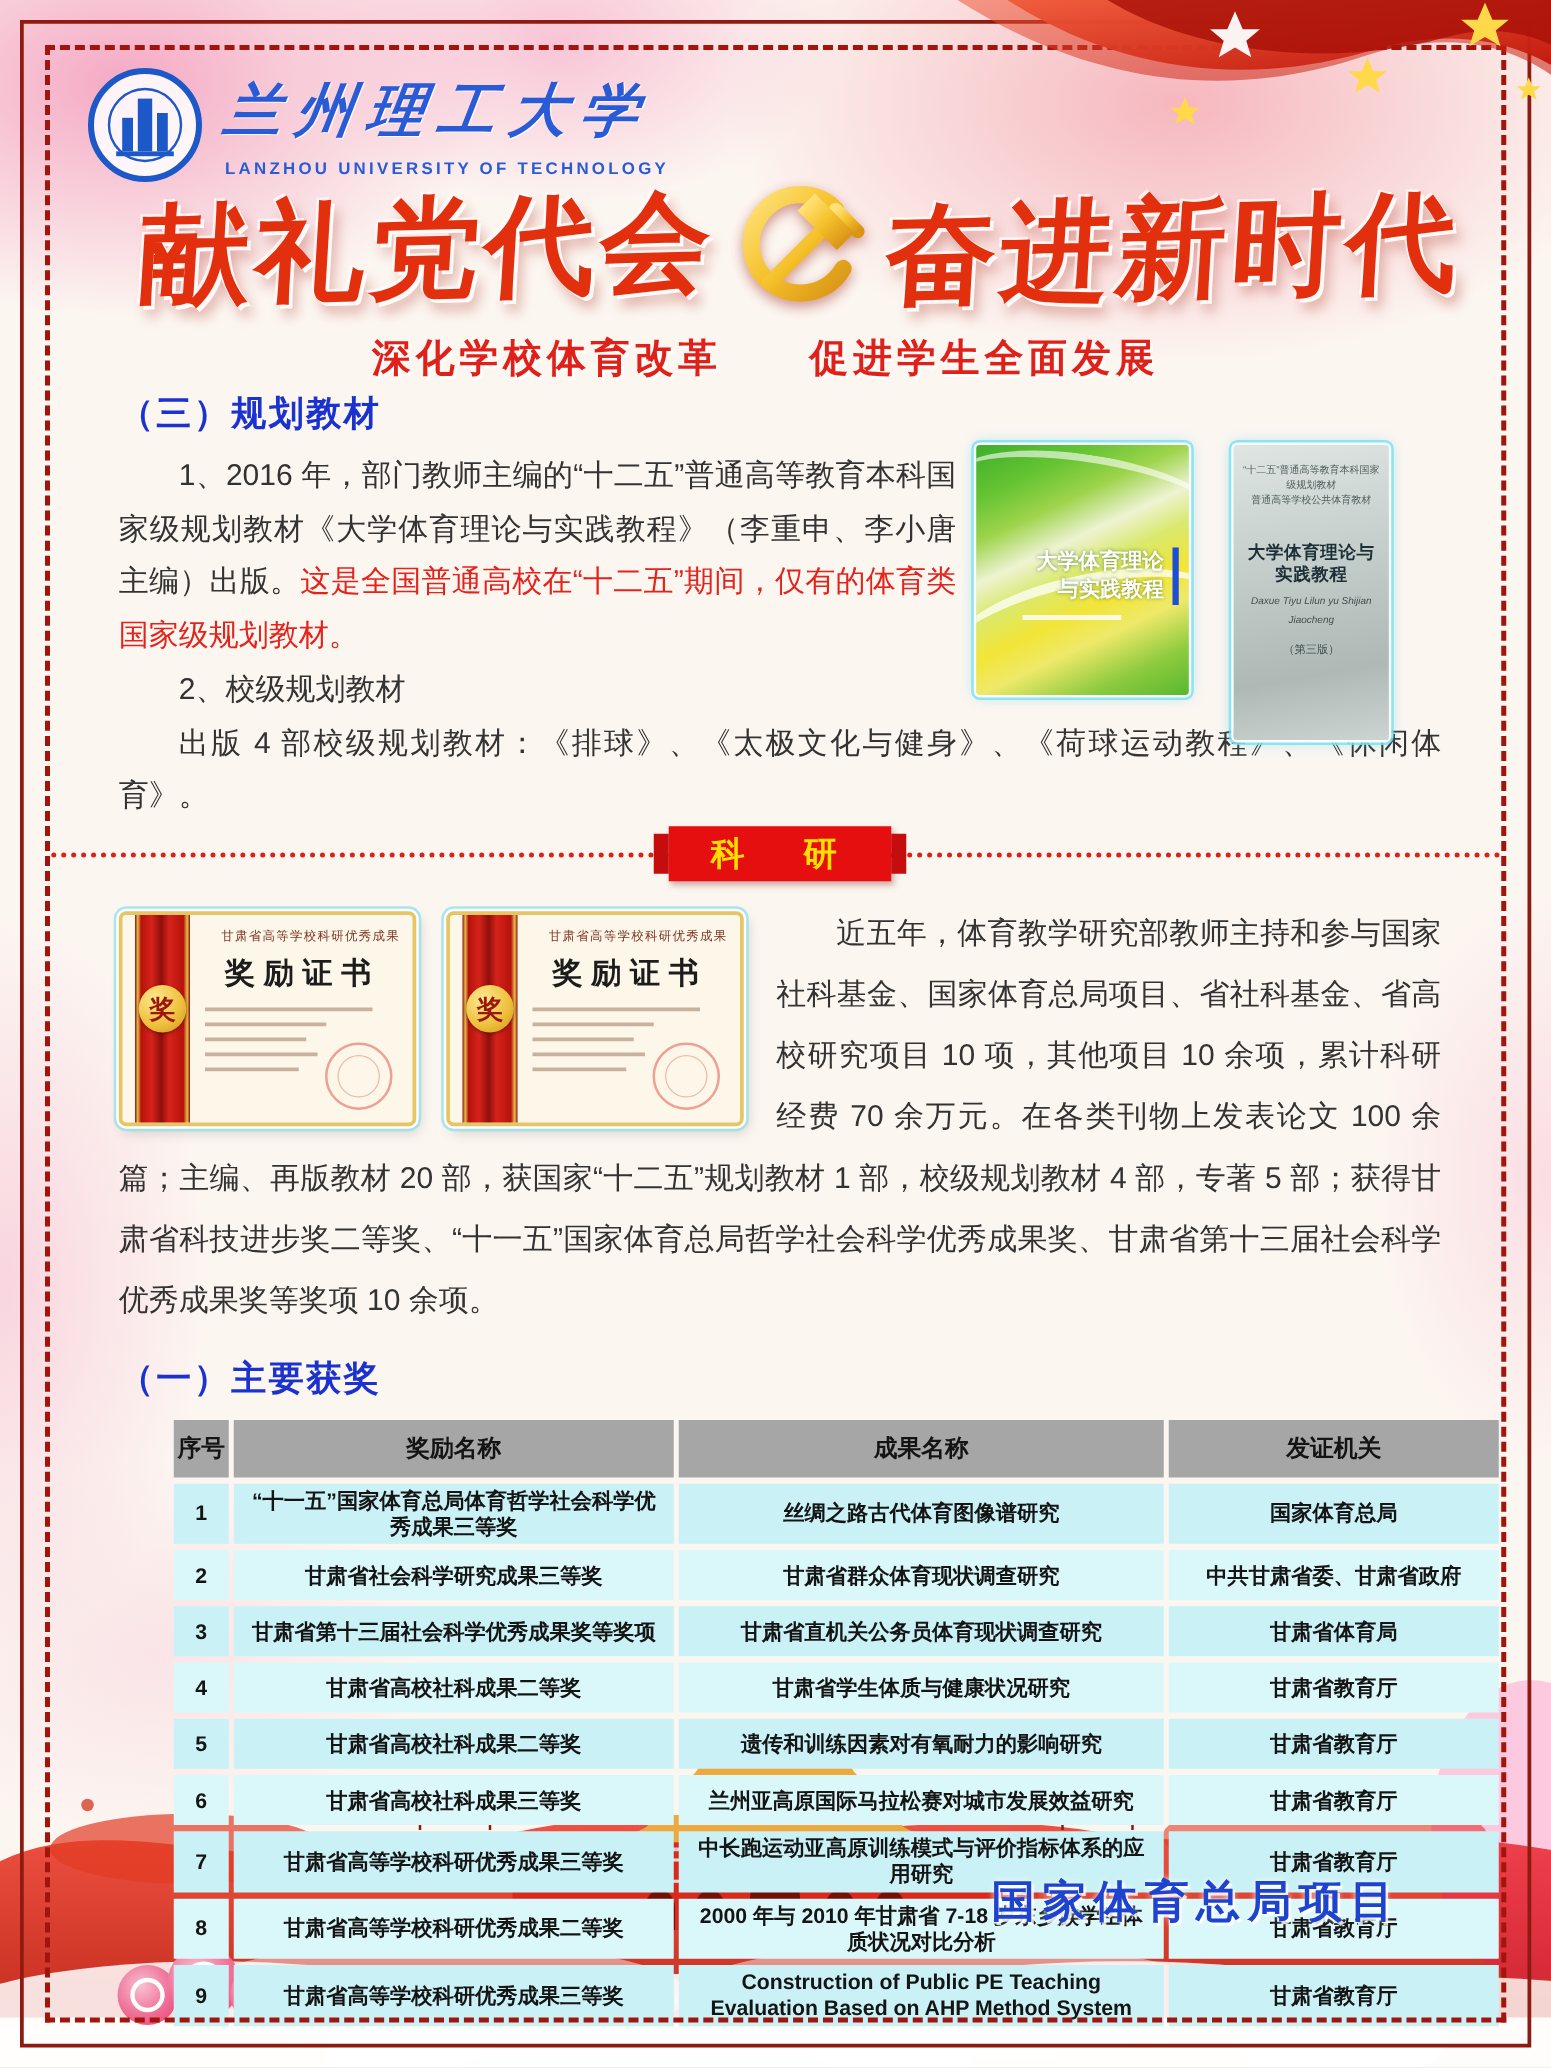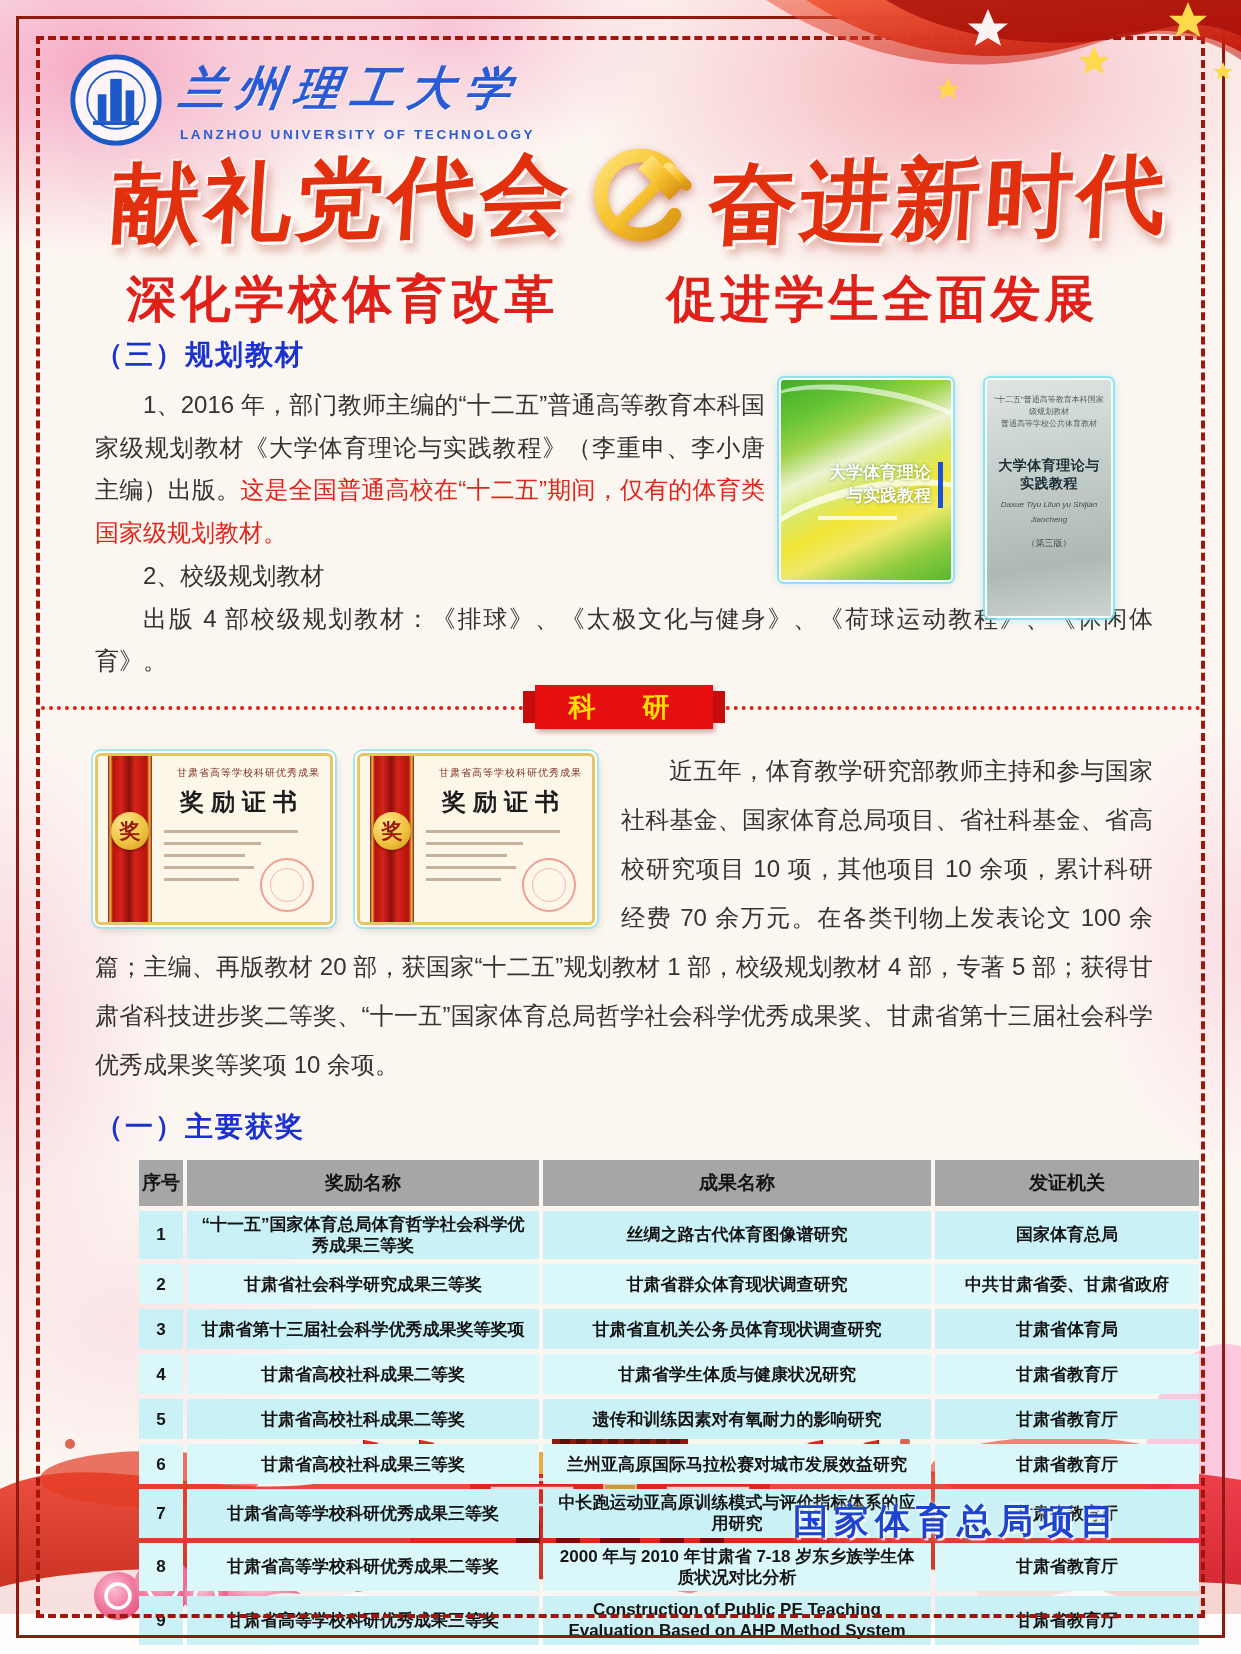--- a/index.html
+++ b/index.html
@@ -25,24 +25,24 @@
   .uni-cn{font-size:46px;font-weight:bold;font-style:italic;color:#2a5bd7;letter-spacing:11px;
     transform:skewX(-8deg);text-shadow:1px 1px 0 rgba(255,255,255,.8);}
   .uni-en{font-size:13.5px;font-weight:bold;color:#2a5bd7;letter-spacing:2.6px;margin-top:7px;}
   
   .title-row{position:absolute;top:138px;left:112px;right:72px;display:flex;align-items:center;
     justify-content:space-between;z-index:46;}
   .title-text{font-size:88px;font-weight:900;color:#e2300f;letter-spacing:4px;
     transform:skewX(-5deg) rotate(-1.5deg);white-space:nowrap;
     text-shadow:3px 3px 0 rgba(255,255,255,.9),-2px -2px 0 rgba(255,255,255,.7),6px 9px 10px rgba(170,40,20,.35);}
   .emblem{width:118px;height:118px;margin-top:4px;filter:drop-shadow(0 4px 5px rgba(150,25,10,.45));}
-  .subtitle{position:absolute;top:266px;left:0;right:16px;text-align:center;font-size:50px;font-weight:bold;
+  .subtitle{position:absolute;top:266px;left:0;right:16px;text-align:center;font-size:31px;font-weight:bold;
     color:#e0211a;letter-spacing:4px;z-index:46;text-shadow:2px 2px 0 rgba(255,255,255,.85);}
   
-  .content{position:absolute;left:95px;top:336px;width:1058px;z-index:30;}
+  .content{position:absolute;left:95px;top:312px;width:1058px;z-index:30;}
   .blue-heading{font-size:28px;font-weight:bold;color:#1b32cf;letter-spacing:2px;margin:0;}
   .para{font-size:24px;color:#333;font-weight:500;line-height:1.78;text-align:justify;margin:10px 0 0;}
   .para p{margin:0;}
   .indent{text-indent:2em;}
   .red-text{color:#e3241c;}
   
   .books-float{float:right;width:330px;height:206px;margin:-4px 42px 4px 16px;display:flex;gap:36px;}
   .book{position:relative;border-radius:3px;
     box-shadow:0 0 0 2px rgba(255,255,255,.95),0 0 0 4px rgba(120,225,240,.8),0 0 12px rgba(90,210,230,.7);}
   .book1{width:170px;height:200px;overflow:hidden;

